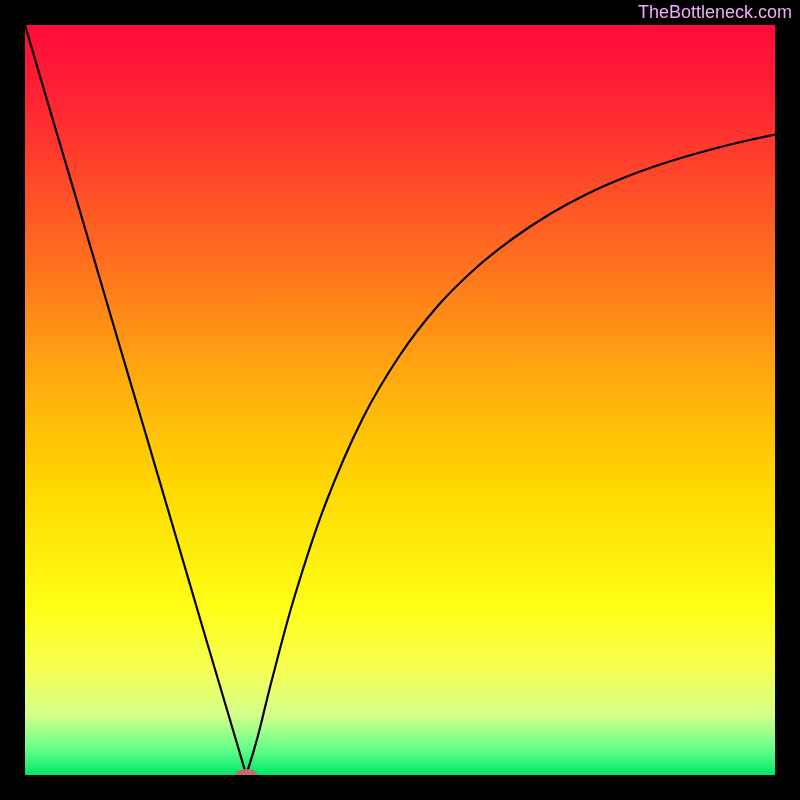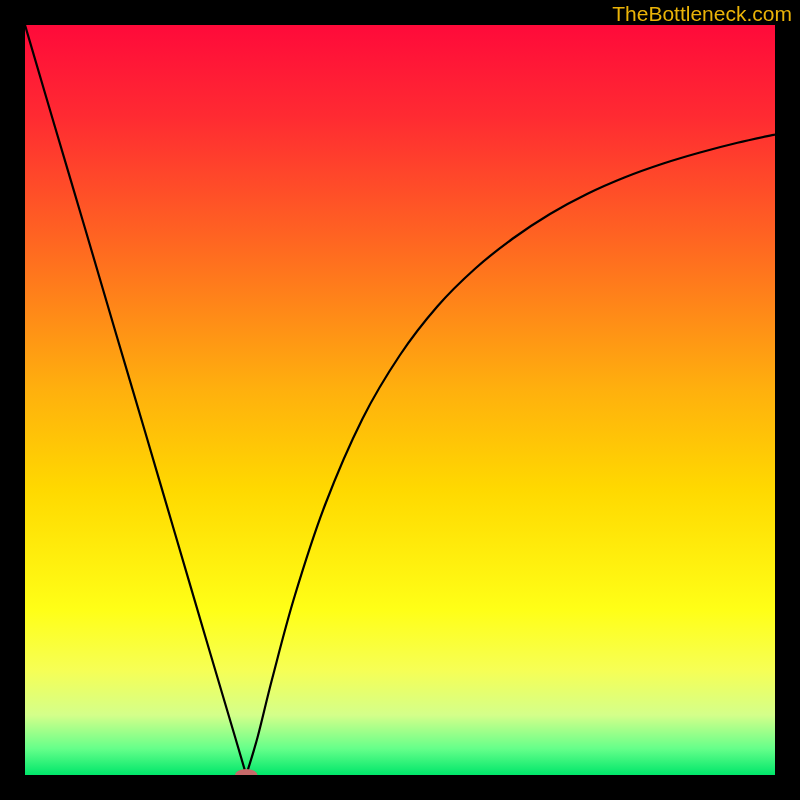--- a/index.html
+++ b/index.html
@@ -22,22 +22,22 @@
     left: 25px;
     top: 25px;
     width: 750px;
     height: 750px;
     overflow: hidden;
   }
   .attribution {
     position: absolute;
     top: 2px;
     right: 8px;
-    font-size: 21px;
-    color: #eab308;
+    font-size: 18px;
+    color: #f0abfc;
     font-family: Arial, Helvetica, sans-serif;
     letter-spacing: 0px;
   }
 </style>
 </head>
 <body>
 
 <div class="frame">
   <div class="plot">
     <svg width="750" height="750" viewBox="0 0 100 100" preserveAspectRatio="none">

